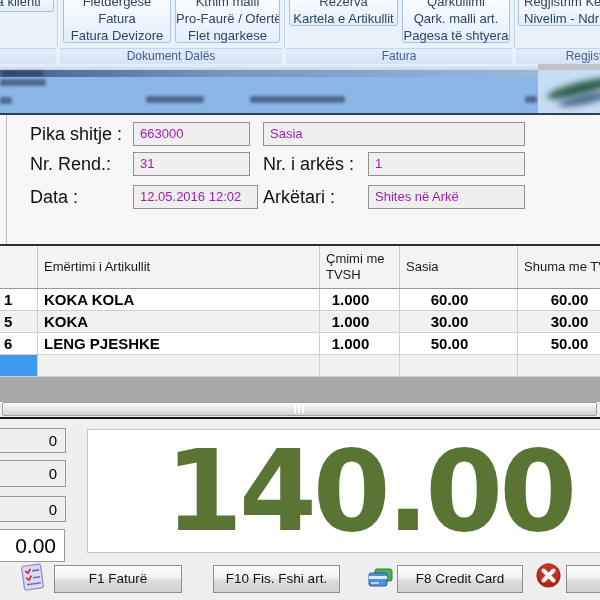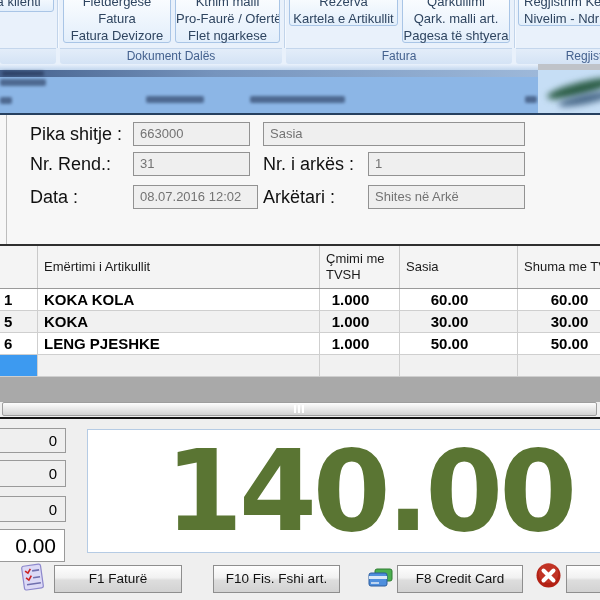--- a/index.html
+++ b/index.html
@@ -23,21 +23,21 @@
   .blueband{left:0;top:77px;width:538px;height:36px;background:#8cb6e6}
   .bandright{left:538px;top:70px;width:62px;height:43px;background:#c6def5;overflow:hidden}
   .smudge{background:rgba(28,42,74,.55);filter:blur(1.6px);border-radius:2px}
   .bandborder{left:0;top:113px;width:600px;height:2px;background:#27405f}
   .logoblur{filter:blur(3px);border-radius:50%}
 
   
   .formarea{left:0;top:115px;width:600px;height:129px;background:#f7f7f7}
   .formleftline{left:6px;top:115px;width:1px;height:129px;background:#bdbdbd}
   .flabel{color:#111;font-size:18px;height:24px;line-height:24px;white-space:nowrap}
-  .field{background:#efefef;border:1px solid #929292;color:#737373;font-size:13px;
+  .field{background:#efefef;border:1px solid #929292;color:#a21caf;font-size:13px;
          padding:0 6px;height:24px;line-height:22px;white-space:nowrap;overflow:hidden}
 
   
   .tablewrap{left:0;top:244px;width:640px;height:158px;border-top:2px solid #2f2f2f;background:#a9a9a9}
   .thead{display:grid;grid-template-columns:38px 282px 80px 118px 122px;height:42px;
          background:#f4f4f4;border-bottom:1px solid #9a9a9a}
   .thead>div{border-right:1px solid #c9c9c9;font-size:13px;color:#1a1a1a;display:flex;
              align-items:center;padding:0 6px;line-height:1.25}
   .trow{display:grid;grid-template-columns:38px 282px 80px 118px 122px;height:22px;background:#fff}
   .trow.alt{background:#f1f1f1}
@@ -135,21 +135,21 @@
 <div class="abs flabel" style="left:30px;top:122px">Pika shitje :</div>
 <div class="abs field" style="left:133px;top:122px;width:117px">663000</div>
 <div class="abs field" style="left:263px;top:122px;width:262px">Sasia</div>
 
 <div class="abs flabel" style="left:30px;top:152px">Nr. Rend.:</div>
 <div class="abs field" style="left:133px;top:152px;width:117px">31</div>
 <div class="abs flabel" style="left:263px;top:152px">Nr. i arkës :</div>
 <div class="abs field" style="left:368px;top:152px;width:157px">1</div>
 
 <div class="abs flabel" style="left:30px;top:185px">Data :</div>
-<div class="abs field" style="left:133px;top:185px;width:125px">08.07.2016 12:02</div>
+<div class="abs field" style="left:133px;top:185px;width:125px">12.05.2016 12:02</div>
 <div class="abs flabel" style="left:263px;top:185px">Arkëtari :</div>
 <div class="abs field" style="left:368px;top:185px;width:157px">Shites në Arkë</div>
 
 <div class="abs tablewrap">
   <div class="thead">
     <div></div>
     <div>Emërtimi i Artikullit</div>
     <div>Çmimi me TVSH</div>
     <div>Sasia</div>
     <div>Shuma me TVSH</div>

